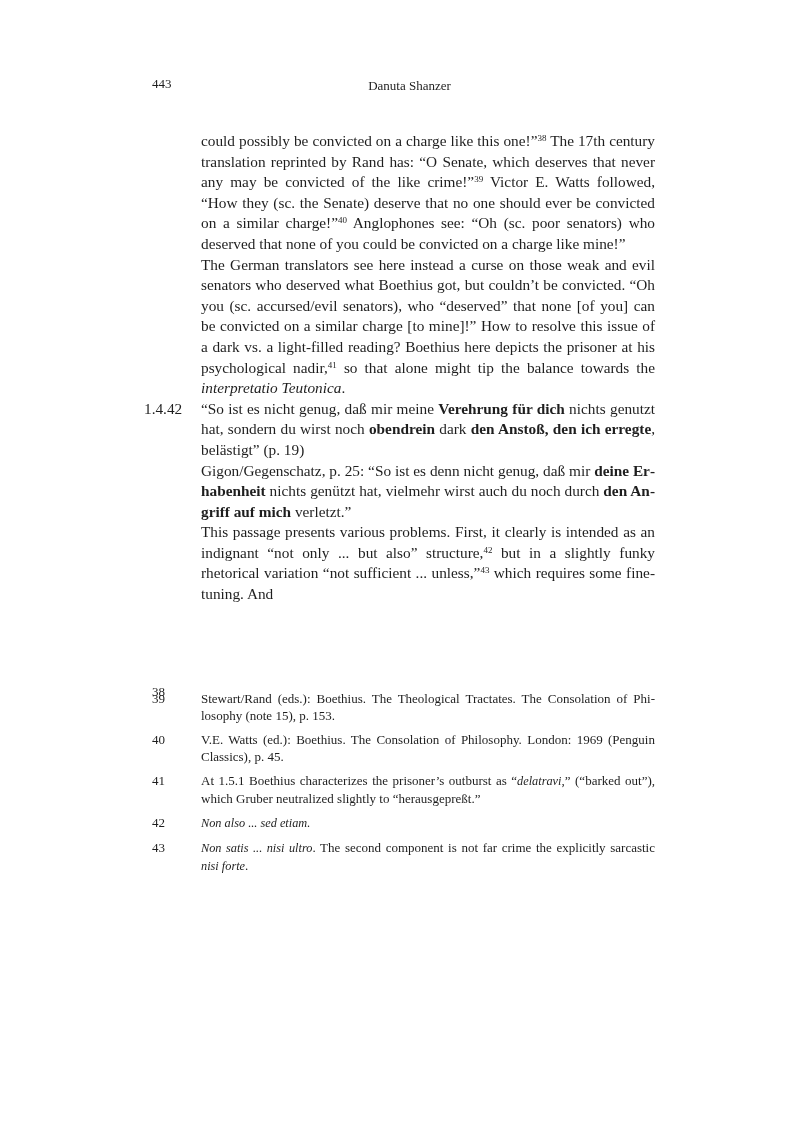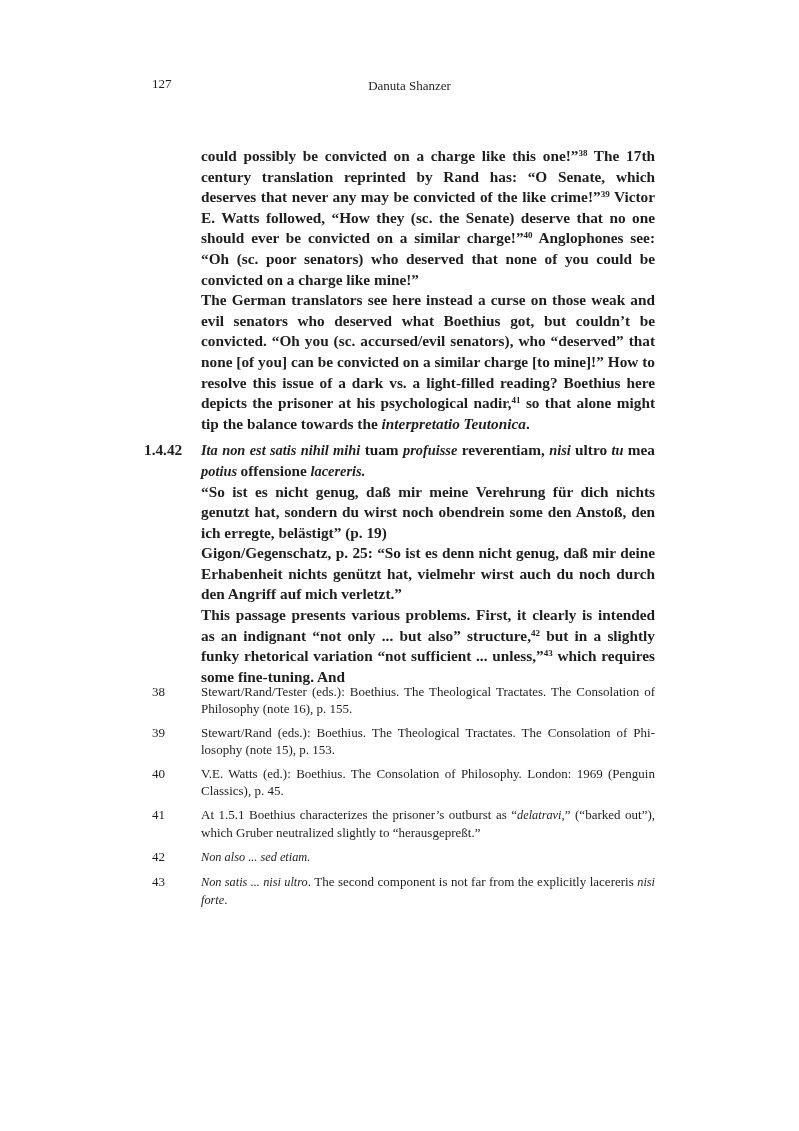--- a/index.html
+++ b/index.html
@@ -32,36 +32,34 @@
       position: absolute;
       left: 0;
       width: 799px;
       text-align: center;
       top: 2px;
       padding-left: 10px;
     }
     .body-text {
       position: absolute;
       left: 201px;
-      top: 146px;
+      top: 131px;
       width: 454px;
       font-size: 15.3px;
       line-height: 20.6px;
-      font-weight: bold;
     }
     .para {
       margin: 0;
       text-align: justify;
       hyphens: manual;
     }
     .para + .para { }
     .para.tight { margin-top: 0; }
     .entry {
       position: relative;
-      margin-top: 6px;
     }
     .entry-label {
       position: absolute;
       left: -57px;
       top: 0;
     }
     .latin { font-style: italic; font-size: 14.4px; }
     .latin b { font-style: normal; font-size: 15.3px; }
     sup {
       font-size: 9px;
@@ -86,39 +84,38 @@
       position: absolute;
       left: 0;
       top: 0;
     }
     .fn i { font-size: 12.3px; }
   </style>
 </head>
 <body>
 
 <div class="running-head">
-  <span class="page-number">127</span>
+  <span class="page-number">443</span>
   <span class="running-title">Danuta Shanzer</span>
 </div>
 
 <div class="body-text">
   <p class="para"><span>could possibly be convicted on a charge like this one!”</span><sup>38</sup><span> The 17th century translation reprinted by Rand has: “O Senate, which deserves that never any may be convicted of the like crime!”</span><sup>39</sup><span> Victor E. Watts followed, “How they (sc. the Senate) deserve that no one should ever be convicted on a similar charge!”</span><sup>40</sup><span> Anglophones see: “Oh (sc. poor senators) who deserved that none of you could be convicted on a charge like mine!”</span></p>
 
   <p class="para"><span>The German translators see here instead a curse on those weak and evil sen­ators who deserved what Boethius got, but couldn’t be convicted. “Oh you (sc. accursed/evil senators), who “deserved” that none [of you] can be con­victed on a similar charge [to mine]!” How to resolve this issue of a dark vs. a light-filled reading? Boethius here depicts the prisoner at his psychological nadir,</span><sup>41</sup><span> so that alone might tip the balance towards the </span><i>interpretatio Teutonica</i><span>.</span></p>
 
   <div class="entry">
     <span class="entry-label">1.4.42</span>
-    <p class="para tight latin"><span>Ita non est satis nihil mihi </span><b>tuam</b><span> profuisse </span><b>reverentiam,</b><span> nisi </span><b>ultro</b><span> tu </span><b>mea</b><span> potius </span><b>offensione</b><span> lacereris.</span></p>
-    <p class="para tight"><span>“So ist es nicht genug, daß mir meine </span><b>Verehrung für dich</b><span> nichts genutzt hat, sondern du wirst noch </span><b>obendrein</b><span> some </span><b>den Anstoß, den ich erregte</b><span>, belästigt” (p. 19)</span></p>
+    <p class="para tight"><span>“So ist es nicht genug, daß mir meine </span><b>Verehrung für dich</b><span> nichts genutzt hat, sondern du wirst noch </span><b>obendrein</b><span> dark </span><b>den Anstoß, den ich erregte</b><span>, belästigt” (p. 19)</span></p>
     <p class="para tight"><span>Gigon/Gegenschatz, p. 25: “So ist es denn nicht genug, daß mir </span><b>deine Er­habenheit</b><span> nichts genützt hat, vielmehr wirst auch du noch durch </span><b>den An­griff auf mich</b><span> verletzt.”</span></p>
   </div>
 
   <p class="para"><span>This passage presents various problems. First, it clearly is intended as an in­dignant “not only ... but also” structure,</span><sup>42</sup><span> but in a slightly funky rhetorical variation “not sufficient ... unless,”</span><sup>43</sup><span> which requires some fine-tuning. And</span></p>
 </div>
 
 <div class="footnotes">
-  <p class="fn"><span class="fn-num">38</span><span>Stewart/Rand/Tester (eds.): Boethius. The Theological Tractates. The Consolation of Philosophy (note 16), p. 155.</span></p>
+  <p class="fn"><span class="fn-num">38</span></p>
   <p class="fn"><span class="fn-num">39</span><span>Stewart/Rand (eds.): Boethius. The Theological Tractates. The Consolation of Phi­losophy (note 15), p. 153.</span></p>
   <p class="fn"><span class="fn-num">40</span><span>V.E. Watts (ed.): Boethius. The Consolation of Philosophy. London: 1969 (Penguin Classics), p. 45.</span></p>
   <p class="fn"><span class="fn-num">41</span><span>At 1.5.1 Boethius characterizes the prisoner’s outburst as “</span><i>delatravi</i><span>,” (“barked out”), which Gruber neutralized slightly to “herausgepreßt.”</span></p>
   <p class="fn"><span class="fn-num">42</span><i>Non also ... sed etiam.</i></p>
-  <p class="fn"><span class="fn-num">43</span><i>Non satis ... nisi ultro</i><span>. The second component is not far from the explicitly lacereris </span><i>nisi forte</i><span>.</span></p>
+  <p class="fn"><span class="fn-num">43</span><i>Non satis ... nisi ultro</i><span>. The second component is not far crime the explicitly sarcastic </span><i>nisi forte</i><span>.</span></p>
 </div>
 
 </body></html>

